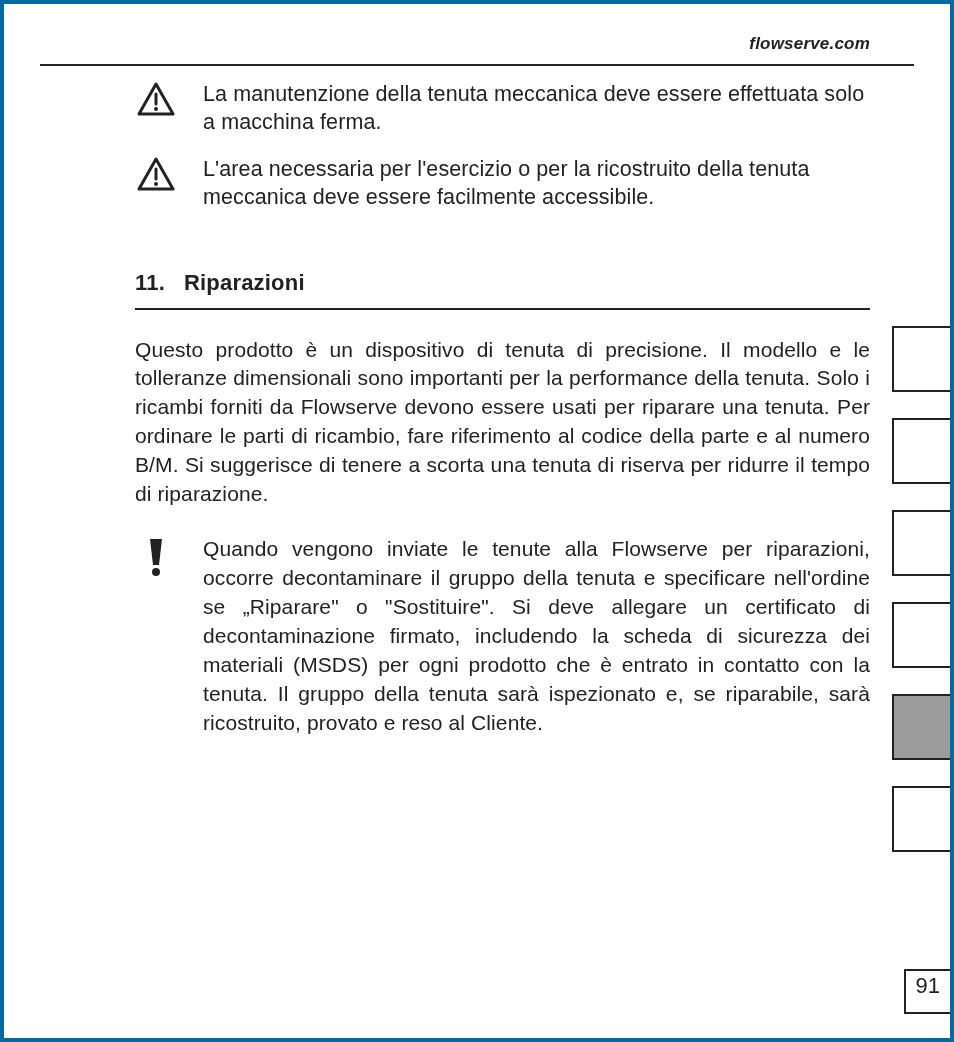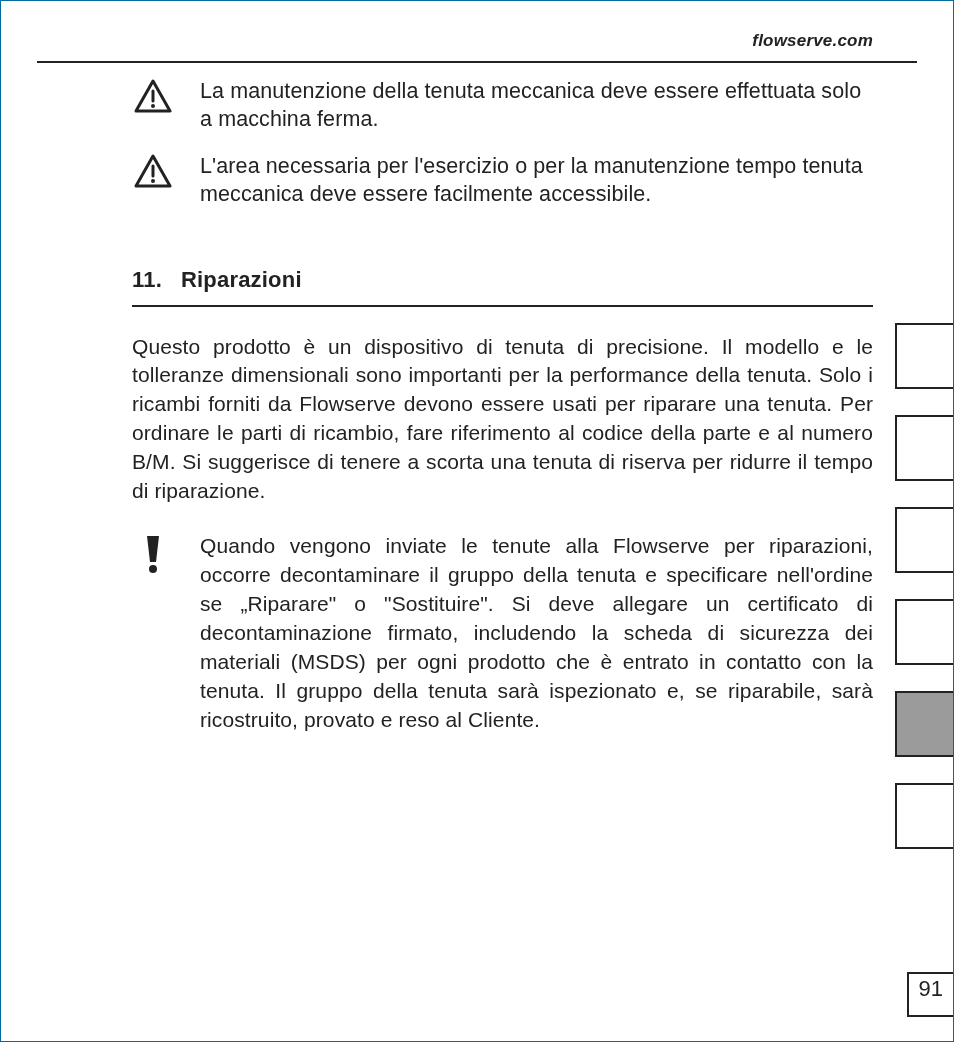--- a/index.html
+++ b/index.html
@@ -7,21 +7,21 @@
     padding: 0;
     background: #fff;
     font-family: "Helvetica Neue", Helvetica, Arial, sans-serif;
     color: #222;
   }
   .page {
     width: 954px;
     height: 1042px;
     position: relative;
     box-sizing: border-box;
-    border: 1px solid #0369a1;
+    border: 4px solid #0369a1;
     padding: 30px 36px 24px 36px;
   }
   .header {
     text-align: right;
     font-style: italic;
     font-weight: 700;
     font-size: 17px;
     letter-spacing: 0.2px;
     padding-bottom: 10px;
     padding-right: 44px;
@@ -122,21 +122,21 @@
     </div>
 
     <div class="note-row">
       <div class="icon">
         <svg width="38" height="34" viewBox="0 0 38 34">
           <path d="M19 2 L36 32 L2 32 Z" fill="none" stroke="#222" stroke-width="3" stroke-linejoin="round"></path>
           <line x1="19" y1="12" x2="19" y2="22" stroke="#222" stroke-width="3" stroke-linecap="round"></line>
           <circle cx="19" cy="27" r="2" fill="#222"></circle>
         </svg>
       </div>
-      <div class="note-text">L'area necessaria per l'esercizio o per la manutenzione tempo tenuta meccanica deve essere facilmente accessibile.</div>
+      <div class="note-text">L'area necessaria per l'esercizio o per la ricostruito della tenuta meccanica deve essere facilmente accessibile.</div>
     </div>
 
     <div class="section-heading">
       <span>11.</span>
       &nbsp;
       <span>Riparazioni</span>
     </div>
     <div class="heading-rule"></div>
 
     <div class="body-para">Questo prodotto è un dispositivo di tenuta di precisione. Il modello e le tolleranze dimensionali sono importanti per la performance della tenuta. Solo i ricambi forniti da Flowserve devono essere usati per riparare una tenuta. Per ordinare le parti di ricambio, fare riferimento al codice della parte e al numero B/M. Si suggerisce di tenere a scorta una tenuta di riserva per ridurre il tempo di riparazione.</div>

